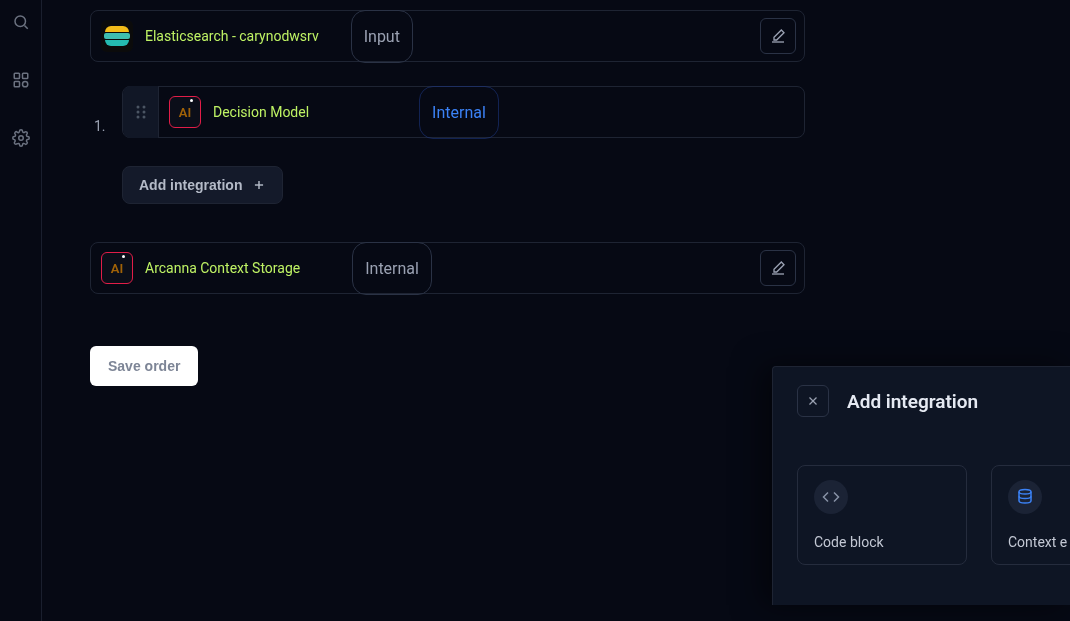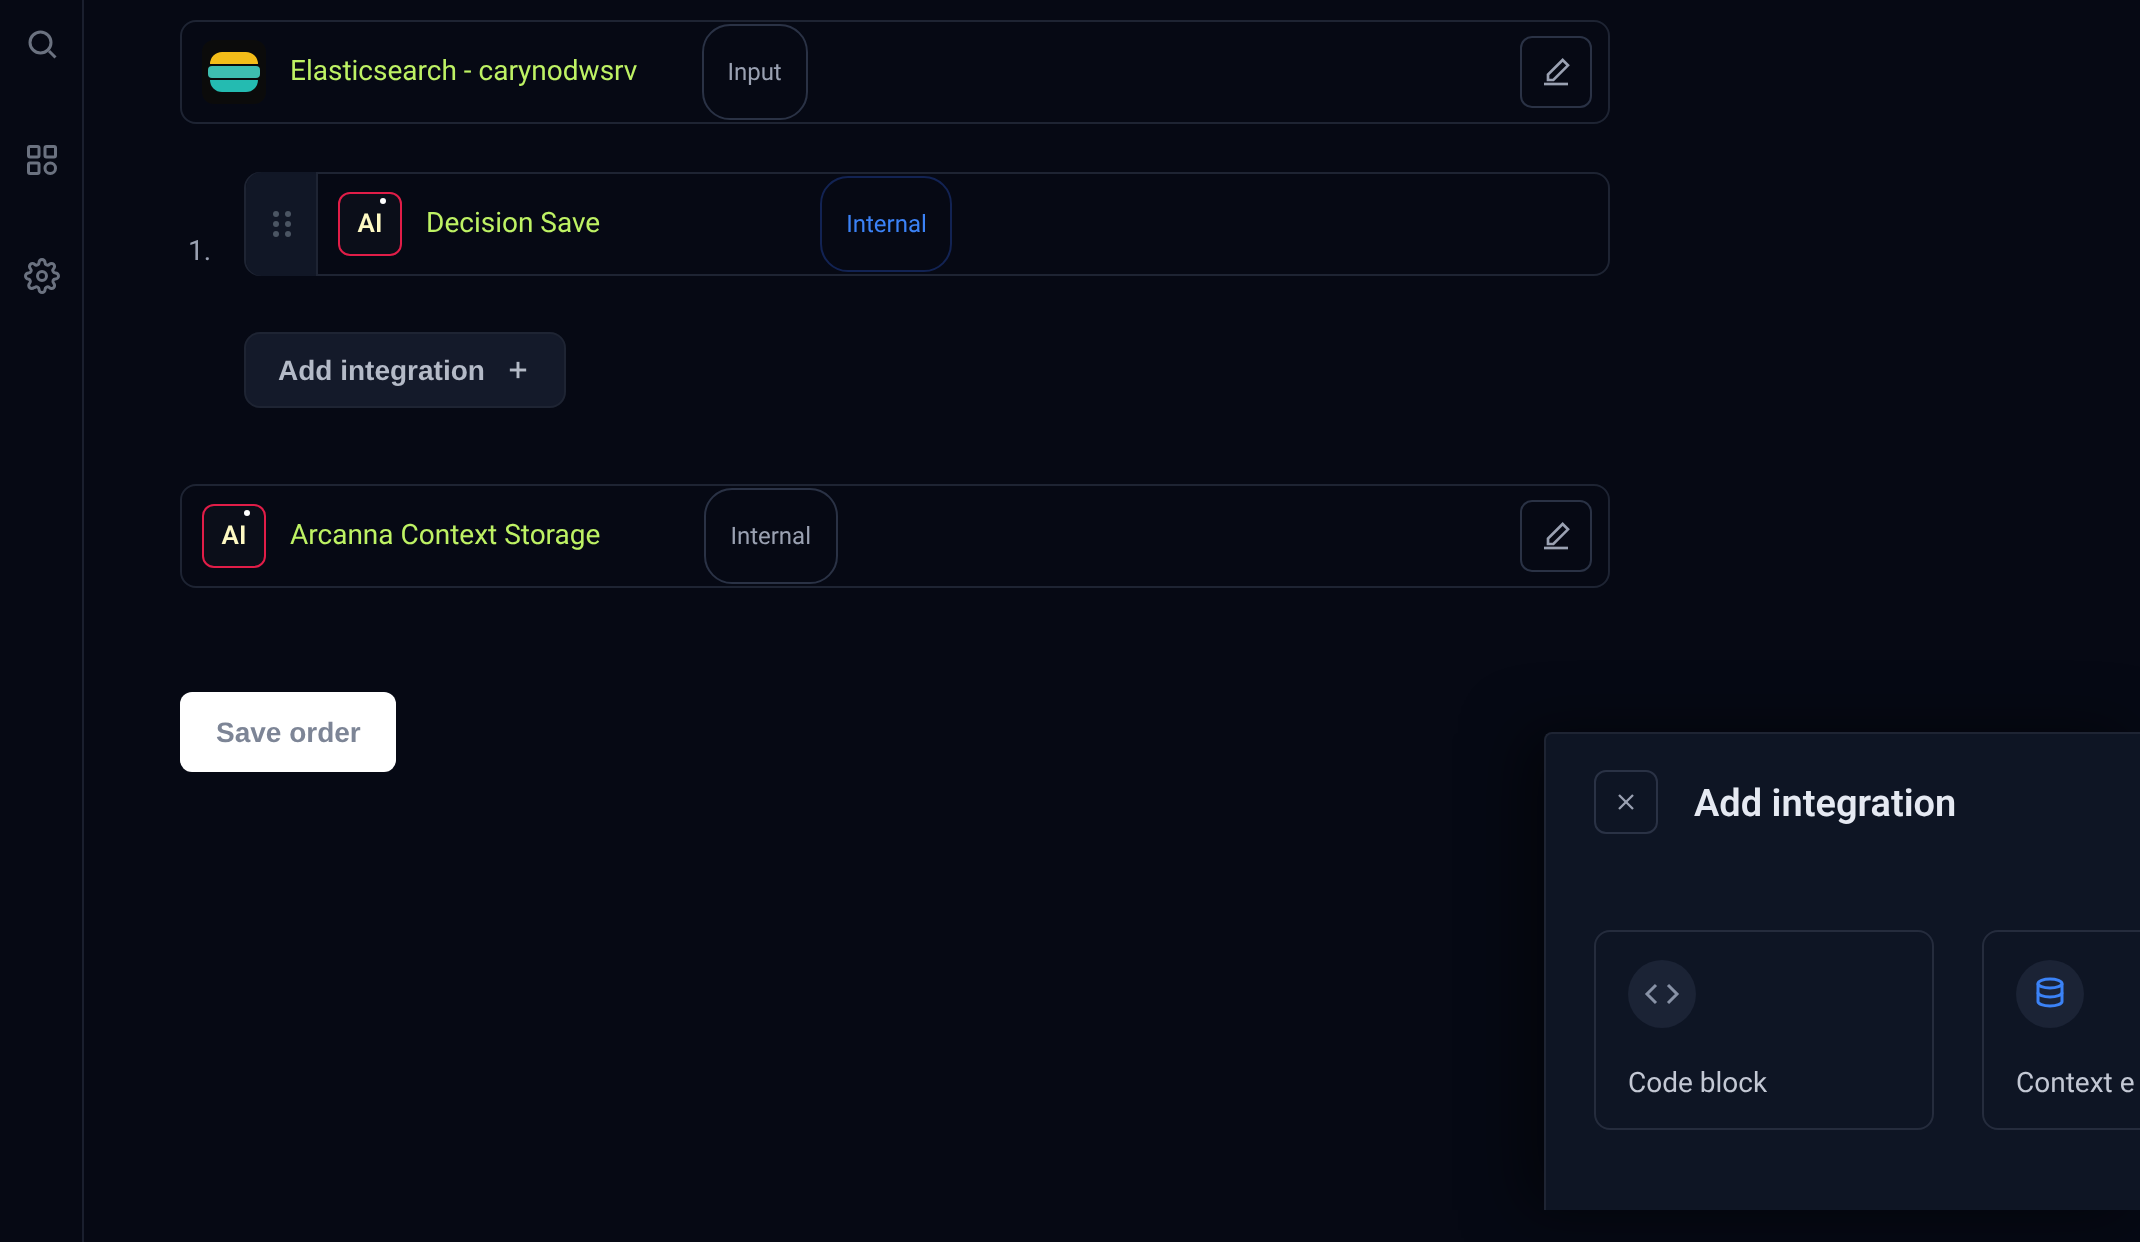--- a/index.html
+++ b/index.html
@@ -96,42 +96,42 @@
     }
     .integration-icon.elastic .mid {
       position:absolute;
       left:3px; right:3px; top:13px; height:6px;
       background:#3ebeb0;
       border-radius:2px;
     }
     .integration-icon.ai {
       border:1px solid #e11d48;
       background:#0b0e19;
-      color:#fef9c3;
+      color:#a16207;
       font-weight:600;
       font-size:13px;
     }
     .integration-icon.ai .dot {
       position: relative;
       display: inline-block;
     }
     .integration-icon.ai .dot::after{
       content:""; position:absolute; top:-6px; right:-2px;
       width:3px;height:3px;background:#fff;border-radius:50%;
     }
     .row-title {
       color:#bef264;
       font-size:14px;
       flex: 0 0 auto;
     }
     .badge {
       border:1px solid #2a3245;
       border-radius:14px;
       padding:16px 12px;
-      font-size:12px;
+      font-size:16px;
       color:#9aa1b2;
       margin-left:32px;
     }
     .badge.processor { color:#3b82f6; border-color:#1e3a8a88;}
     .badge.storage { color:#9aa1b2; }
     .spacer { flex:1; }
     .edit-btn {
       width:36px;height:36px;
       border:1px solid #2a3245;
       border-radius:6px;
@@ -276,21 +276,21 @@
             <circle cx="9" cy="3" r="1.5"></circle>
             <circle cx="3" cy="8" r="1.5"></circle>
             <circle cx="9" cy="8" r="1.5"></circle>
             <circle cx="3" cy="13" r="1.5"></circle>
             <circle cx="9" cy="13" r="1.5"></circle>
           </svg>
       </div>
       <div class="integration-icon ai">
           <span class="dot">AI</span>
         </div>
-      <div class="row-title">Decision Save</div>
+      <div class="row-title">Decision Model</div>
       <div class="badge processor" style="margin-left:110px;">Internal</div>
       <div class="spacer"></div>
     </div>
   </div>
 
   
   <button class="add-integration-btn">
     <span>Add integration</span>
     <svg width="14" height="14" viewBox="0 0 24 24" fill="none" stroke="currentColor" stroke-width="2.5">
         <line x1="12" y1="5" x2="12" y2="19"></line>

